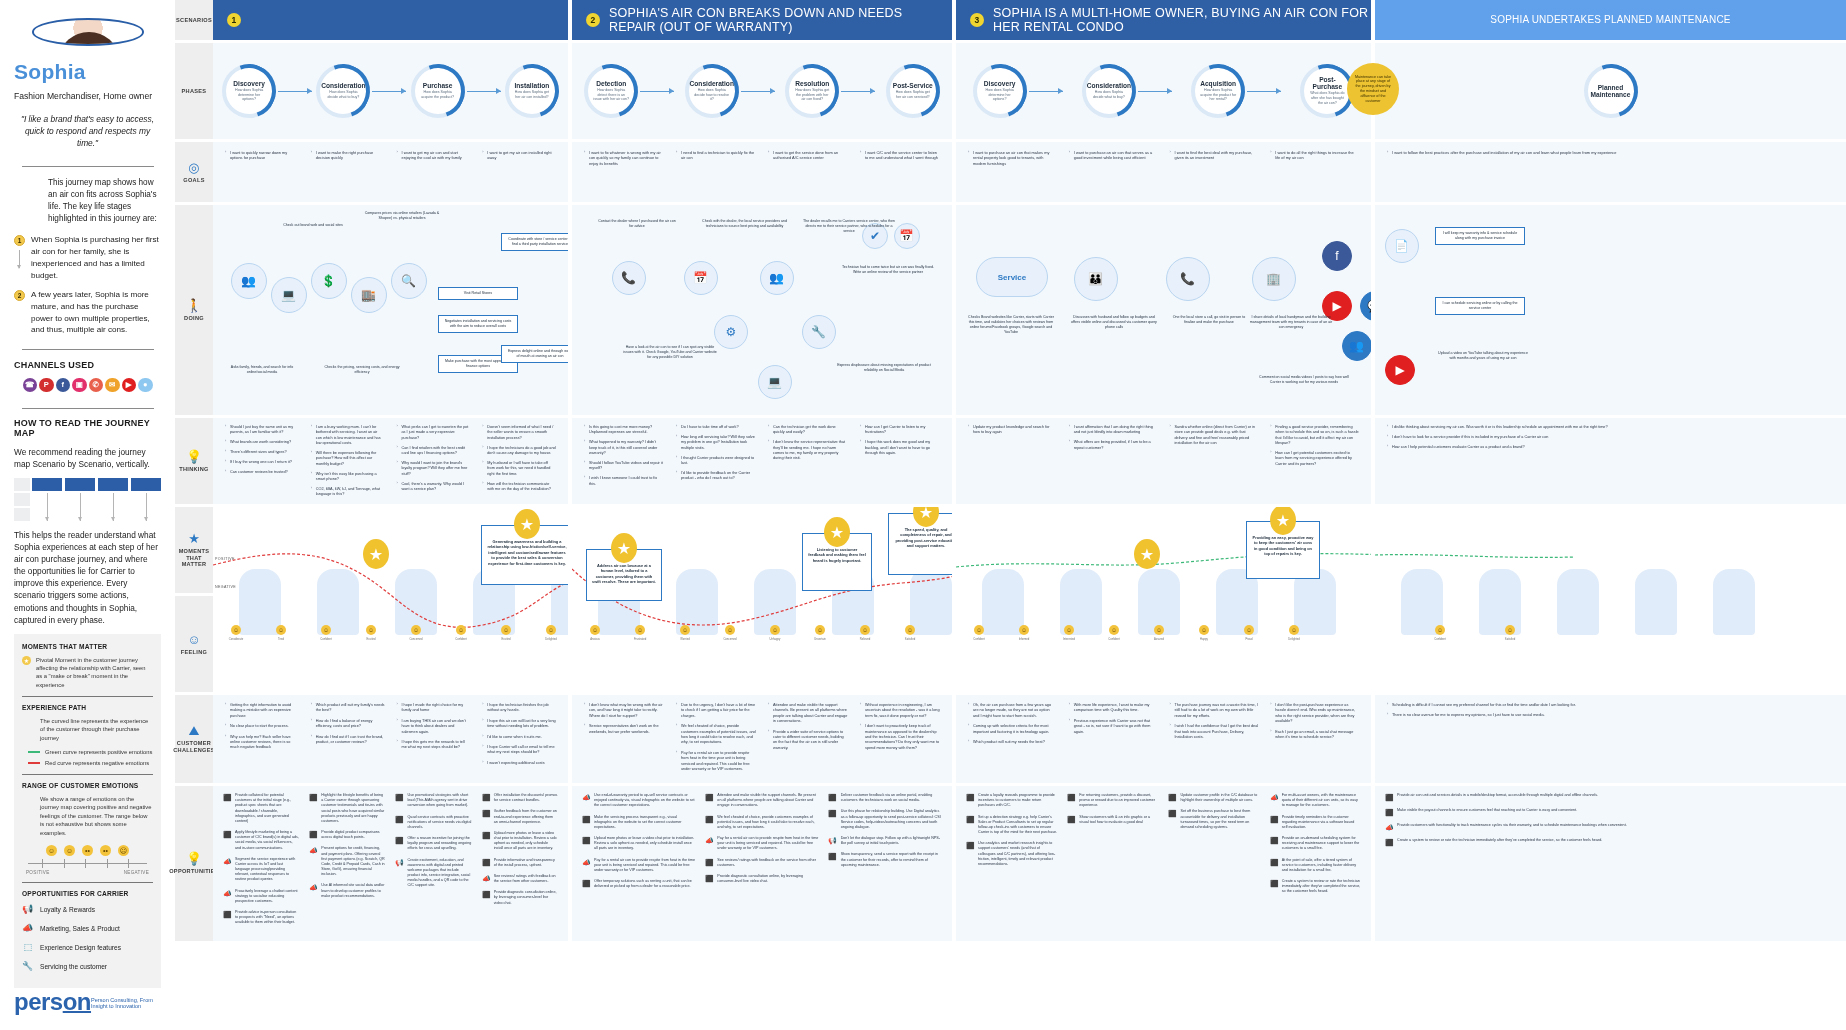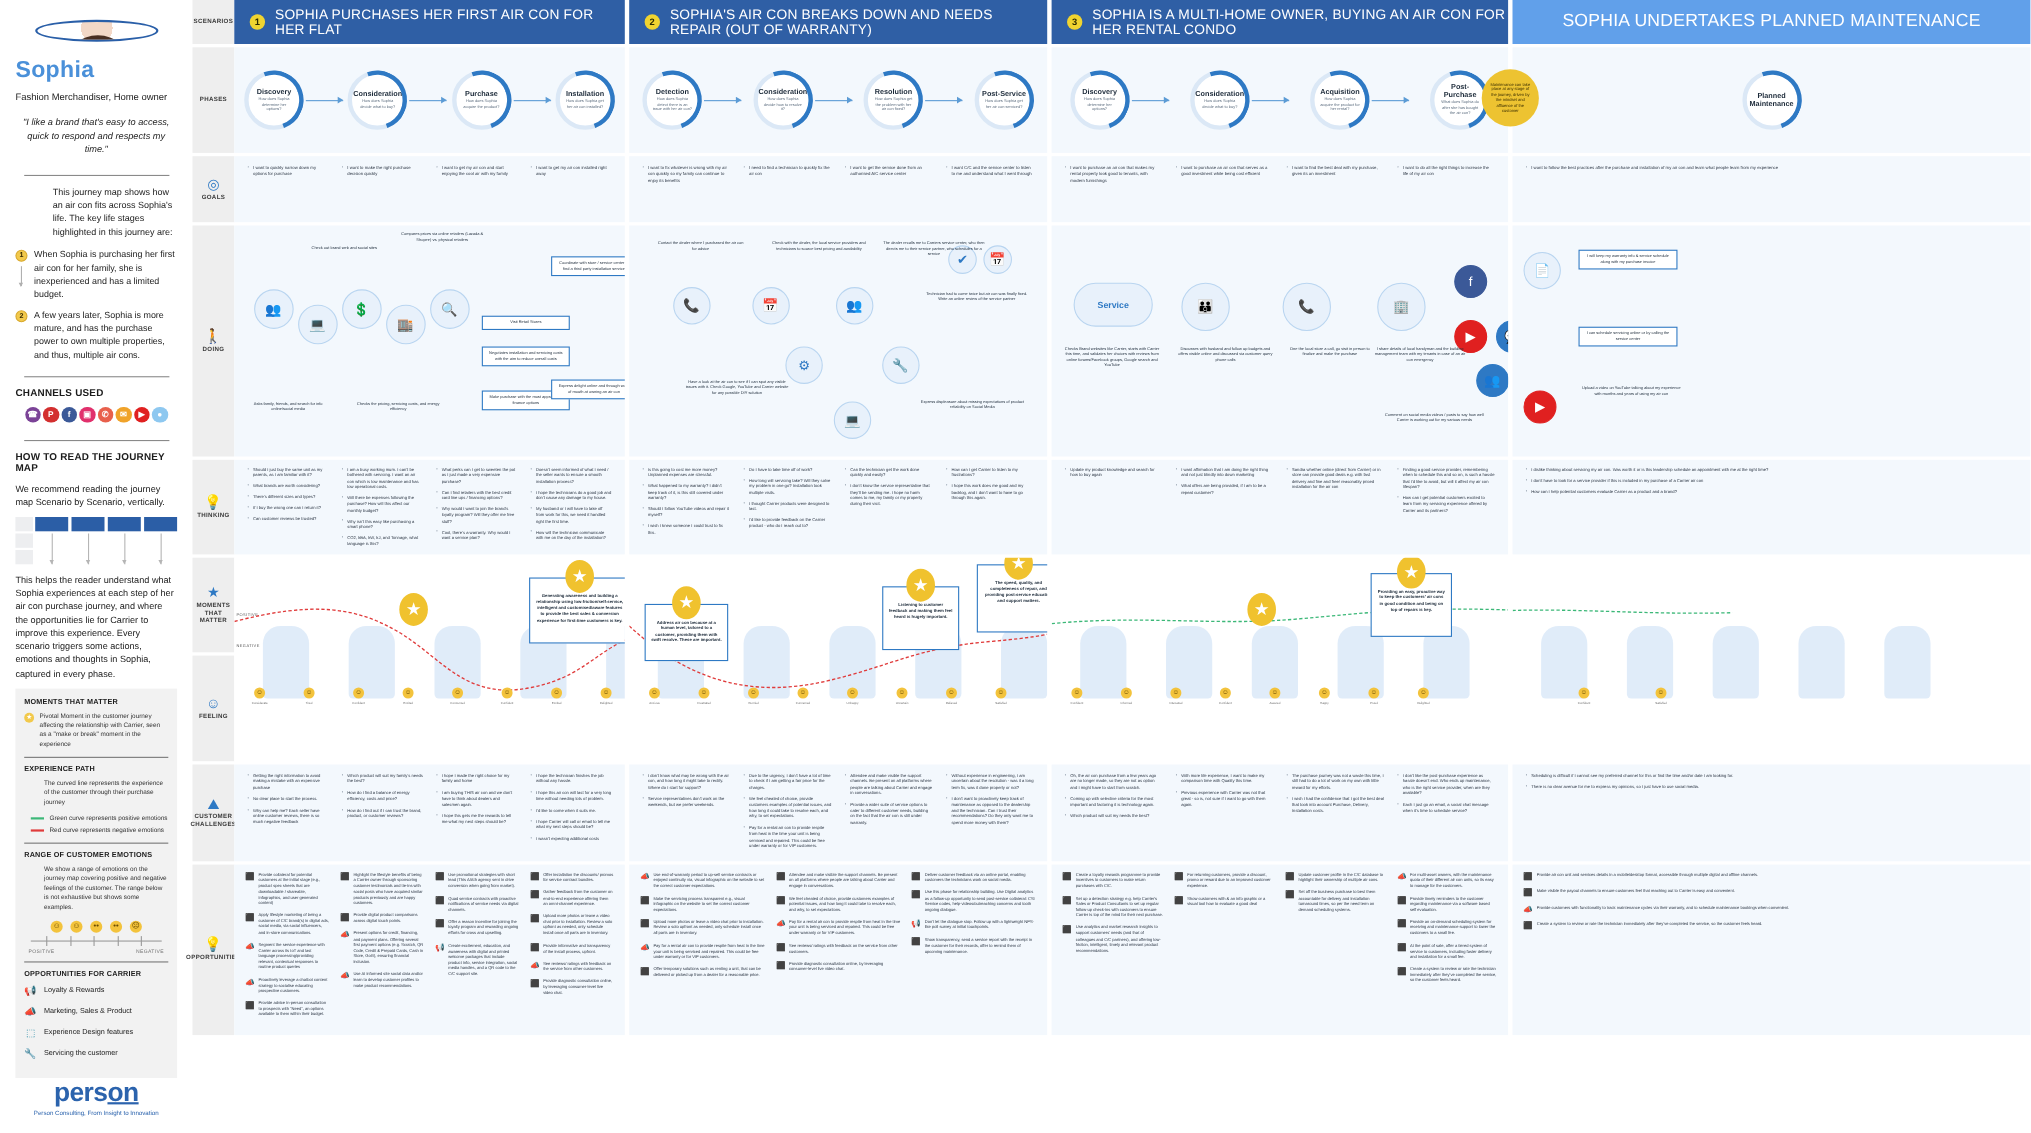--- a/index.html
+++ b/index.html
@@ -66,42 +66,42 @@
   .sw { width:12px;height:2px;flex:0 0 12px;}
   .emoji-row { display:flex; justify-content:center; gap:7px; margin:8px 0 2px 0;}
   .emo { width:11px;height:11px;border-radius:50%;background:#f3c33c;display:flex;align-items:center;justify-content:center;font-size:7px;color:#6a4b00;}
   .emo-axis { position:relative; height:12px; margin:0 6px;}
   .emo-axis .ln { position:absolute; top:5px; left:0; right:0; height:1px; background:#9a9a9a;}
   .emo-axis .tk { position:absolute; top:1px; width:1px; height:9px; background:#9a9a9a;}
   .emo-lbl { display:flex; justify-content:space-between; font-size:4.6px; color:#777; padding:0 4px; letter-spacing:.3px;}
   .opp-row { display:flex; gap:6px; align-items:center; margin-bottom:7px;}
   .opp-ic { width:12px;height:12px;flex:0 0 12px; display:flex;align-items:center;justify-content:center;font-size:9px;}
   .opp-tx { font-size:6.6px; color:#222;}
-  .brand { margin-top:auto; display:flex; flex-direction:column; align-items:center; padding-bottom:6px;justify-content:space-between;}
+  .brand { margin-top:auto; display:flex; flex-direction:row; align-items:center; padding-bottom:6px;justify-content:space-between;}
   .brand-word { font-size:24px; font-weight:700; color:#2b63ad; letter-spacing:-.5px;}
   .brand-word u { text-decoration: underline; text-decoration-thickness:2px;}
   .brand-sub { font-size:5.6px; color:#2b63ad; margin-top:2px;}
 
   
   .rowlabels { width:38px; flex:0 0 38px; display:flex; flex-direction:column; }
   .rl {
     background:#eeeeee; display:flex; flex-direction:column; align-items:center; justify-content:center;
     gap:3px; margin-bottom:3px; color:#3b3b3b;
   }
   .rl span.t { font-size:5.6px; font-weight:700; letter-spacing:.3px; text-align:center; line-height:1.2;}
   .rl .ic { font-size:13px; color:#2e79c4; line-height:1;}
 
   
   .board { flex:1; display:flex; flex-direction:column; }
   .scen-row { display:flex; gap:4px; height:40px; margin-bottom:3px;}
   .scen {
     background:#2f5fa5; color:#fff; display:flex; align-items:center; gap:9px;
     padding-left:14px; font-size:12.5px; letter-spacing:.2px; font-weight:400;
   }
-  .scen.light { background:#61a0ea; justify-content:center; padding-left:0; text-align:center; line-height:1.25; font-size:16px;}
+  .scen.light { background:#61a0ea; justify-content:center; padding-left:0; text-align:center; line-height:1.25; font-size:10px;}
   .scen-badge { width:14px;height:14px;border-radius:50%;background:#f0d430;color:#2b2b00;font-size:8.5px;font-weight:700;display:flex;align-items:center;justify-content:center;flex:0 0 14px;}
 
   .band { display:flex; gap:4px; margin-bottom:3px; }
   .cell { background:#f3f8fd; position:relative; overflow:hidden; }
   .cell.white { background:#ffffff; }
 
   
   .phases { display:flex; align-items:center; justify-content:space-around; height:100%; padding:0 8px;}
   .ph { display:flex; align-items:center; }
   .ph-circ {
@@ -357,21 +357,20 @@
       <div class="rl" style="height: 155px;">
         <div class="ic">💡</div>
         <span class="t">OPPORTUNITIES</span>
       </div>
     </div>
 
   <div class="board">
     <div class="scen-row" id="scen-row">
         <div class="scen" style="flex: 0 0 355px;">
           <div class="scen-badge">1</div>
-          <div>SOPHIA PURCHASES HER FIRST AIR CON FOR HER FLAT</div>
         </div>
         <div class="scen" style="flex: 0 0 380px;">
           <div class="scen-badge">2</div>
           <div>SOPHIA'S AIR CON BREAKS DOWN AND NEEDS REPAIR (OUT OF WARRANTY)</div>
         </div>
         <div class="scen" style="flex: 0 0 415px;">
           <div class="scen-badge">3</div>
           <div>SOPHIA IS A MULTI-HOME OWNER, BUYING AN AIR CON FOR HER RENTAL CONDO</div>
         </div>
         <div class="scen light" style="flex: 1 1 0px;">

